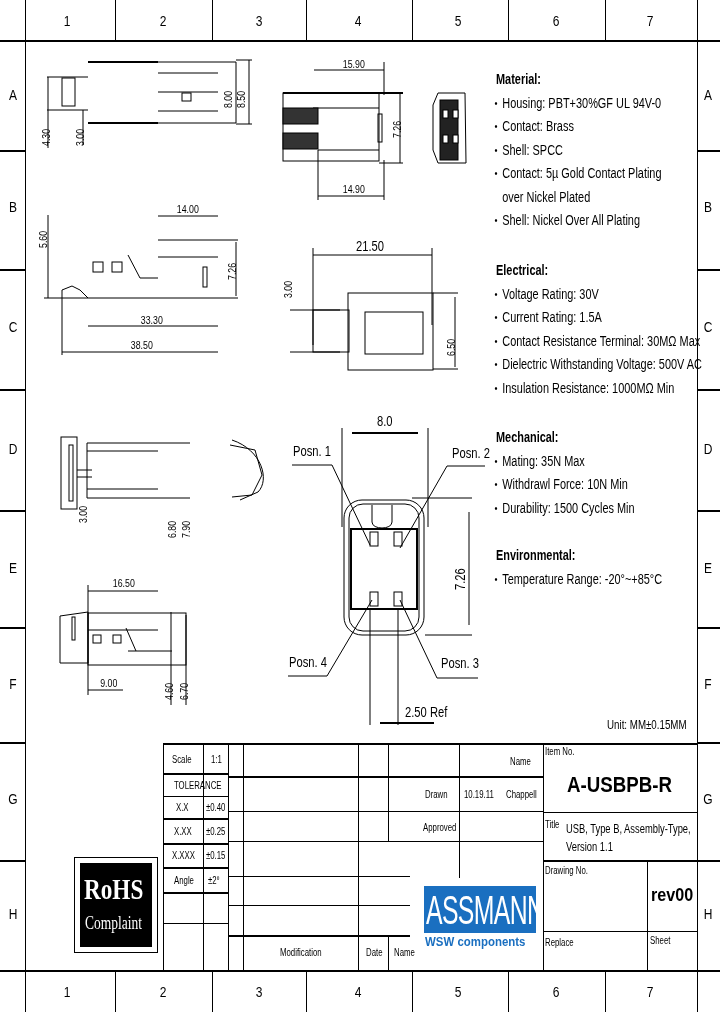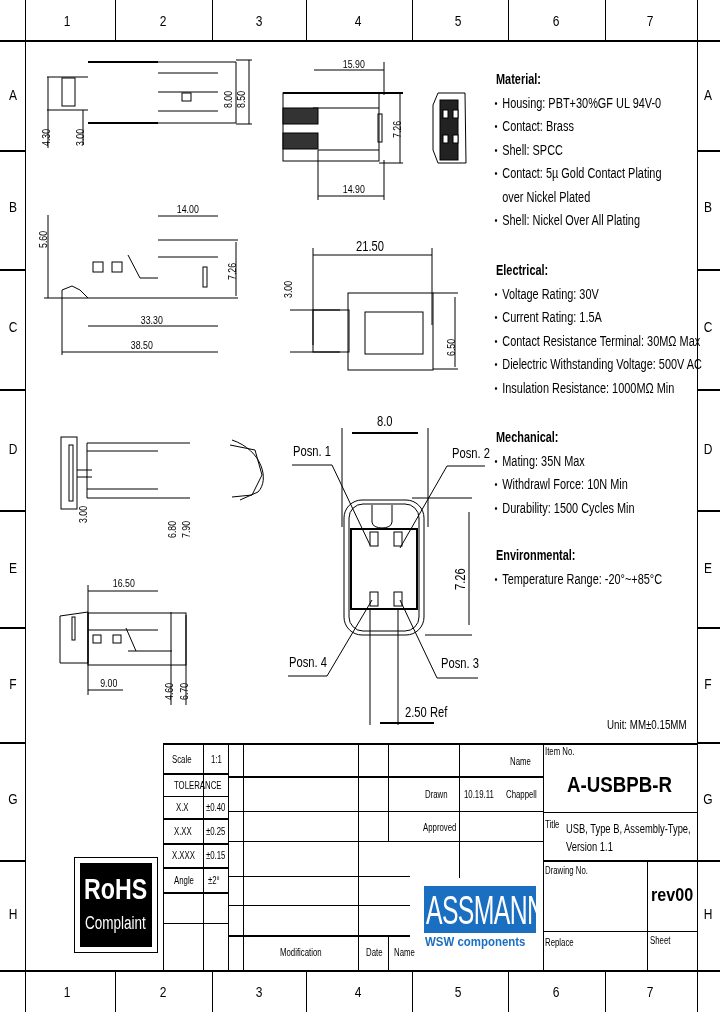--- a/index.html
+++ b/index.html
@@ -359,17 +359,17 @@
   <span class="tb" style="left:545px;top:937px;">Replace</span>
   <span class="tb" style="left:650px;top:935px;">Sheet</span>
 </div>
 
 <div class="abs" style="left:424px;top:886px;width:112px;height:47px;background:#1a6fc0;overflow:hidden;">
   <span class="abs" style="left:2px;top:2px;font-size:40px;color:#fff;transform:scaleX(0.62);transform-origin:left top;white-space:nowrap;letter-spacing:-1px;line-height:44px;">ASSMANN</span>
 </div>
 <span class="abs" style="left:425px;top:934px;font-size:13px;font-weight:bold;color:#1a6fc0;transform:scaleX(0.88);transform-origin:left top;white-space:nowrap;">WSW components</span>
 
 <div class="abs" style="left:74px;top:857px;width:82px;height:94px;border:1px solid #000;background:#fff;">
-  <div class="abs" style="left:5px;top:5px;width:72px;height:84px;background:#000;">
+  <div class="abs" style="left:5px;top:5px;width:72px;height:84px;background:#000;font-family:Liberation Serif, serif;">
     <span class="abs" style="left:4px;top:10px;font-size:29px;font-weight:bold;color:#fff;transform:scaleX(0.8);transform-origin:left top;white-space:nowrap;">RoHS</span>
     <span class="abs" style="left:5px;top:50px;font-size:18px;color:#fff;transform:scaleX(0.75);transform-origin:left top;white-space:nowrap;">Complaint</span>
   </div>
 </div>
 
 </body></html>

